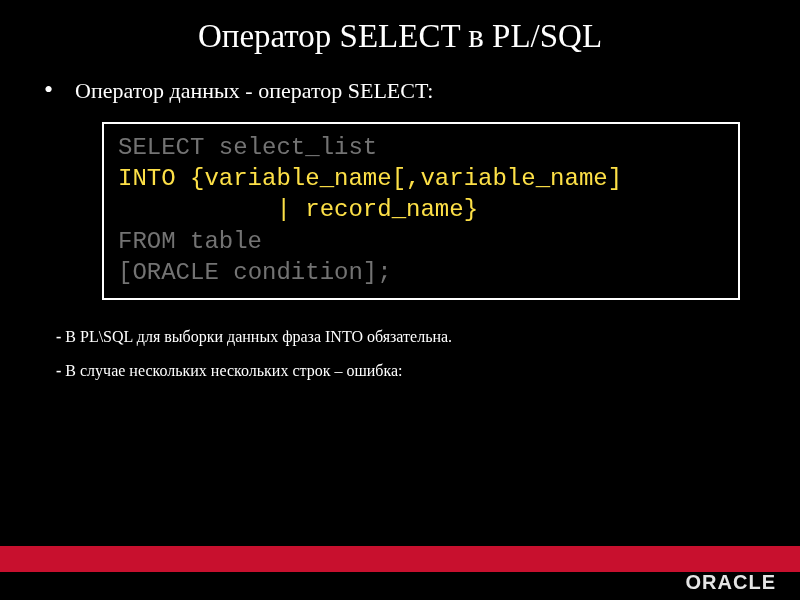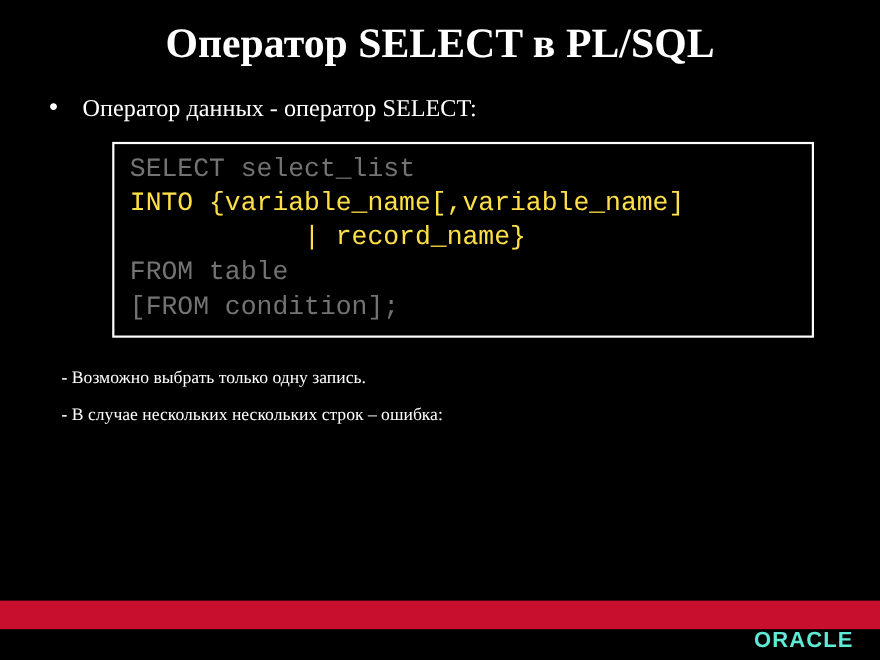--- a/index.html
+++ b/index.html
@@ -10,22 +10,22 @@
     color: #fff;
     font-family: Georgia, "Times New Roman", serif;
     position: relative;
     overflow: hidden;
   }
   .slide {
     padding: 18px 40px 0 40px;
   }
   .title {
     text-align: center;
-    font-size: 38px;
-    font-weight: bold;
+    font-size: 33px;
+    font-weight: normal;
     margin-bottom: 22px;
   }
   .bullet-row {
     display: flex;
     align-items: baseline;
     font-size: 22px;
     margin-bottom: 18px;
     padding-left: 4px;
   }
   .bullet-dot {
@@ -67,21 +67,21 @@
     left: 0;
     bottom: 28px;
     width: 100%;
     height: 26px;
     background: #c8102e;
   }
   .footer-logo {
     position: absolute;
     right: 24px;
     bottom: 6px;
-    color: #5eead4;
+    color: #e5e5e5;
     font-family: Arial, Helvetica, sans-serif;
     font-weight: bold;
     font-size: 20px;
     letter-spacing: 1px;
   }
 </style>
 </head>
 <body>
 
 <div class="slide">
@@ -90,25 +90,25 @@
 
   <div class="bullet-row">
     <span class="bullet-dot">•</span>
     <span>Оператор данных  - оператор SELECT:</span>
   </div>
 
   <div class="codebox"><span class="kw-white">SELECT</span><span class="kw-white"> select_list</span>
 <span class="kw-red">INTO {variable_name[,variable_name]</span>
 <span class="kw-red">           | record_name}</span>
 <span class="kw-white">FROM</span><span class="kw-white"> table</span>
-<span class="kw-white">[FROM</span><span class="kw-white"> condition];</span></div>
+<span class="kw-white">[ORACLE</span><span class="kw-white"> condition];</span></div>
 
   <div class="notes">
     <div class="note-line">
-      <span class="note-dash">- </span><span>Возможно выбрать только одну запись.</span>
+      <span class="note-dash">- </span><span>В PL\SQL для выборки данных фраза INTO обязательна.</span>
     </div>
     <div class="note-line">
       <span class="note-dash">- </span><span>В случае нескольких нескольких строк – ошибка:</span>
     </div>
   </div>
 
 </div>
 
 <div class="footer-bar"></div>
 <div class="footer-logo">ORACLE</div>

